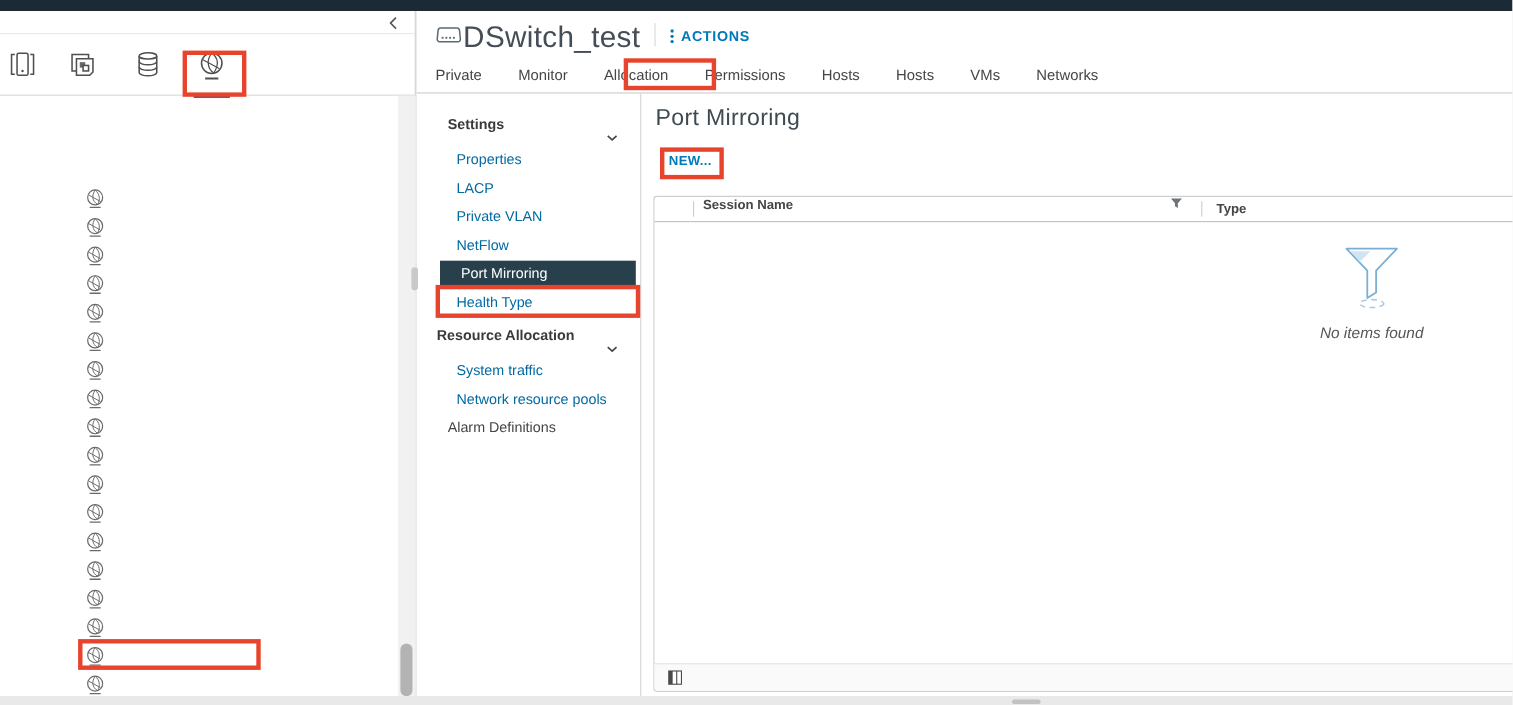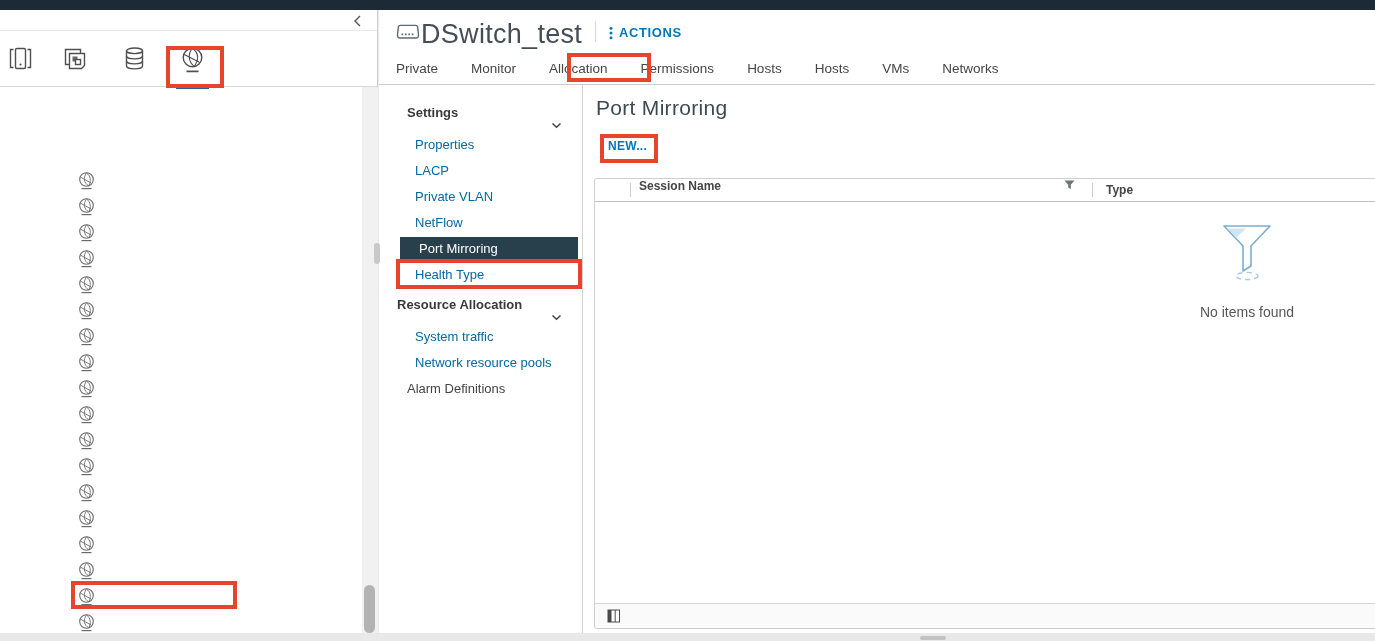--- a/index.html
+++ b/index.html
@@ -68,21 +68,21 @@
   .grid-card { left:10px; top:93px; right:-3px; bottom:4px; border:1px solid #cfcfcf; border-radius:3px; background:#fff; position:absolute; }
   .grid-header { position:absolute; left:0; top:0; right:0; height:23px; border-bottom:1px solid #b9c3ca; display:flex; align-items:center; font-size:12px; font-weight:bold; color:#454545; }
   .gh-cell0 { width:35px; height:100%; }
   .gh-div { width:1px; height:14px; background:#cccccc; }
   .gh-cell1 { width:461px; height:100%; display:flex; align-items:flex-start; padding-left:8px; cursor:pointer; }
   .gh-filter { margin-left:auto; margin-right:17px; cursor:pointer; }
   .gh-cell2 { flex:1; height:100%; display:flex; align-items:center; padding-left:13px; cursor:pointer; }
 
   .grid-body { position:absolute; left:0; top:24px; right:0; bottom:26px; }
   .empty-state { position:absolute; left:572px; top:16px; width:160px; text-align:center; }
-  .empty-text { margin-top:19px; font-size:14px; color:#565656; }
+  .empty-text { margin-top:8px; font-size:14px; color:#565656;font-style:italic; }
 
   .grid-footer { position:absolute; left:0; right:0; bottom:0; height:25px; background:#fafafa; border-top:1px solid #d5d5d5; border-radius:0 0 3px 3px; display:flex; align-items:center; padding-left:12px; }
   .cols-btn { cursor:pointer; width:14px; height:14px; }
 
   
   .annot { position:absolute; border:4px solid #e8432c; z-index:60; pointer-events:none; }
   .annot-toolbar { left:166px; top:46px; width:58px; height:42px; }
   .annot-tab { left:567px; top:53px; width:84px; height:29px; }
   .annot-nav { left:396px; top:259px; width:186px; height:30px; }
   .annot-new { left:600px; top:134px; width:58px; height:29px; }

